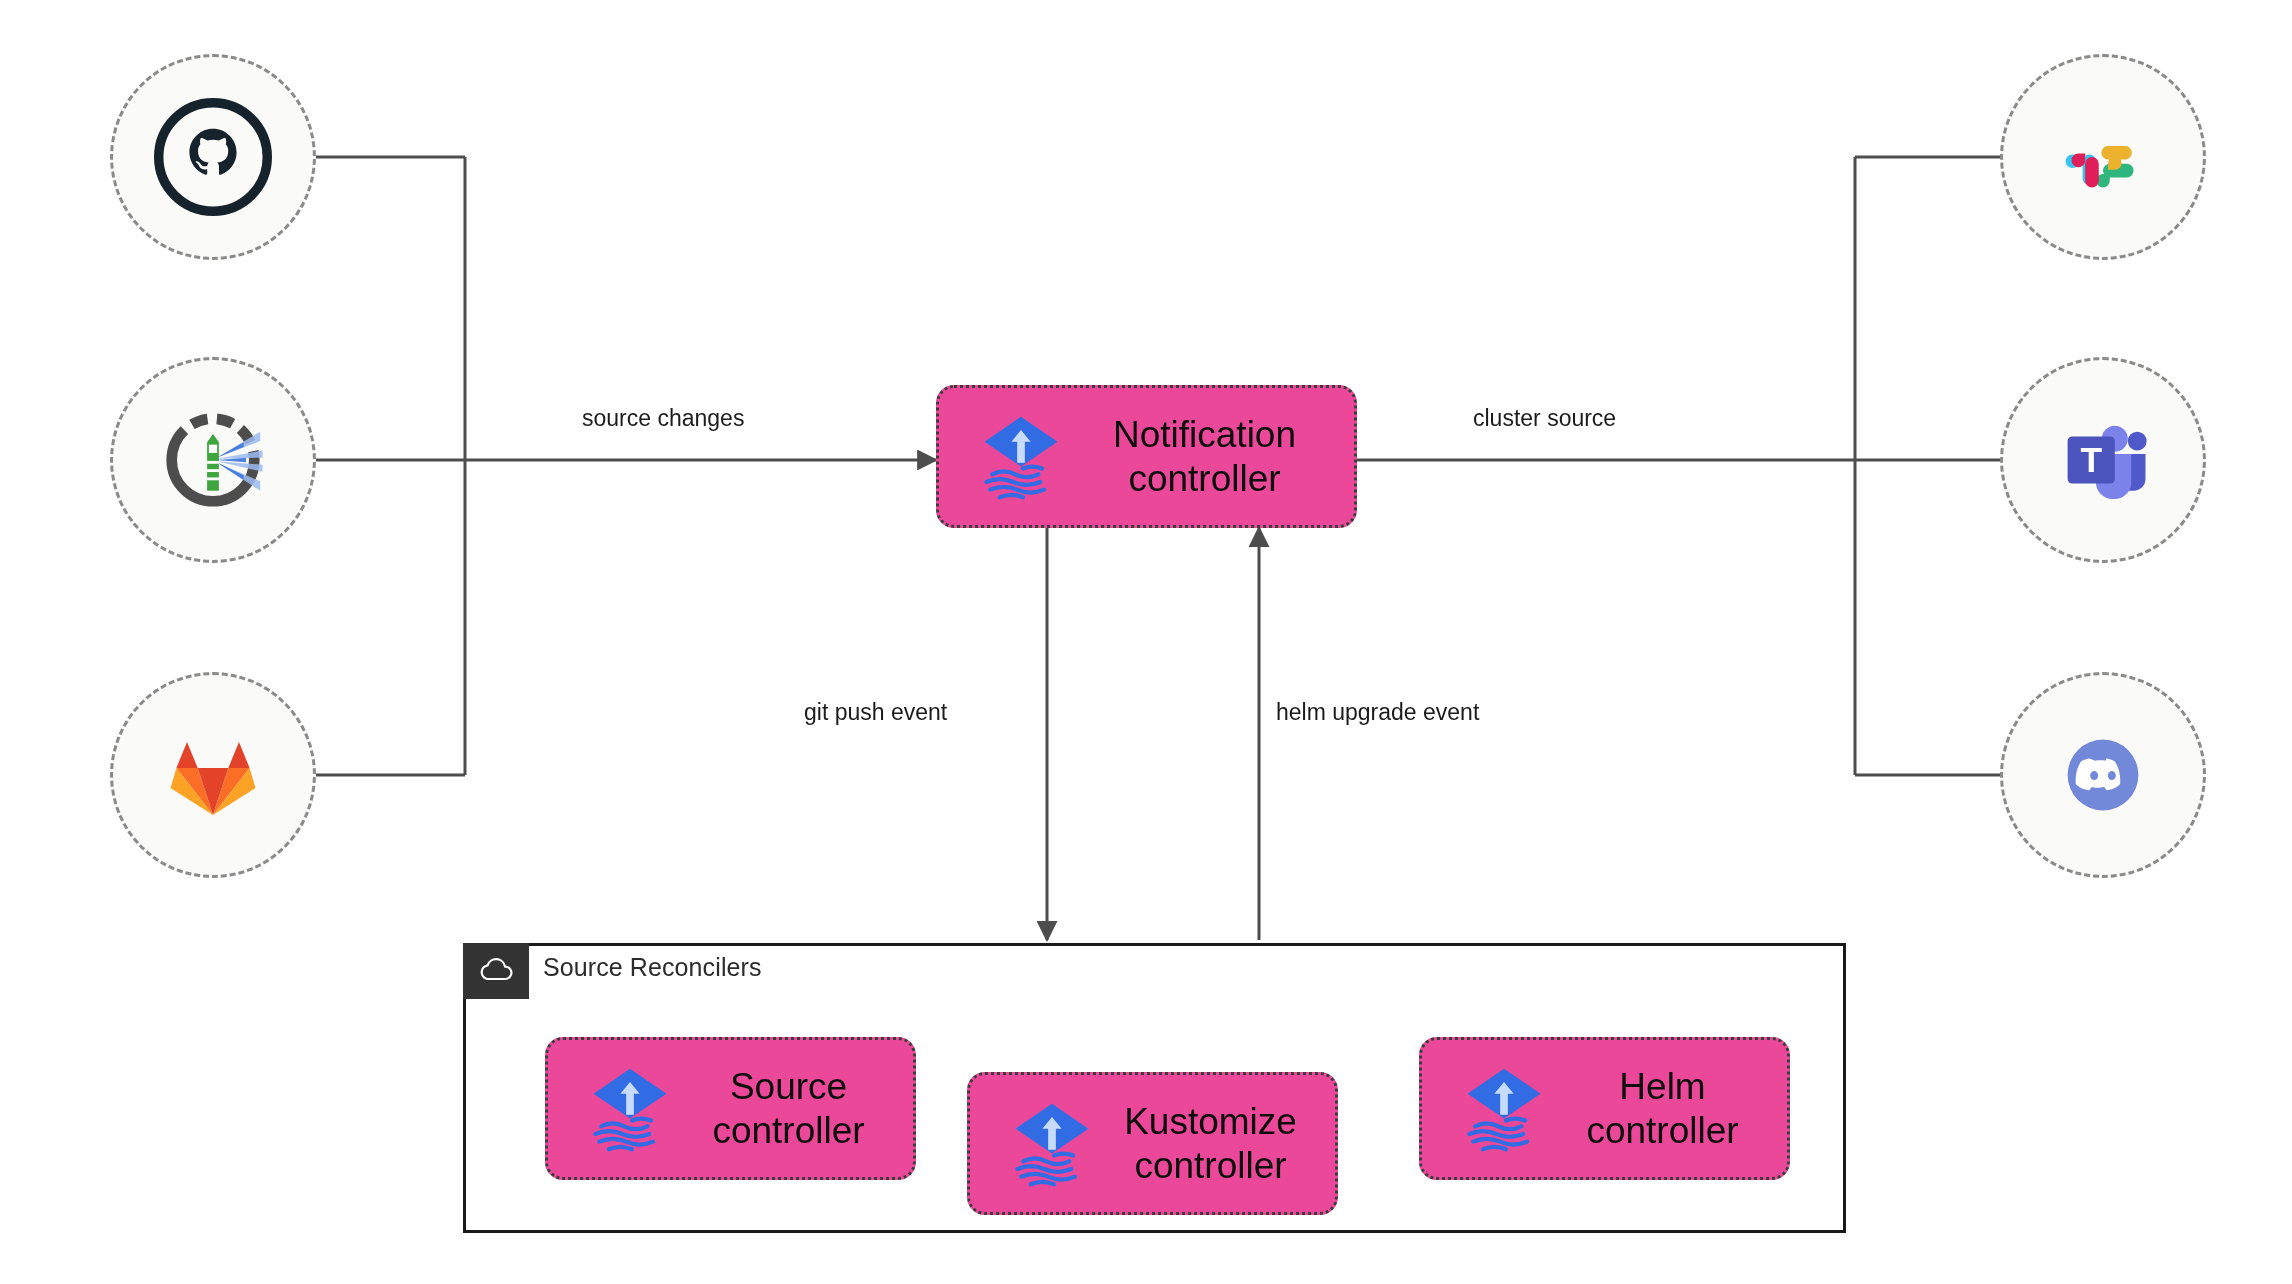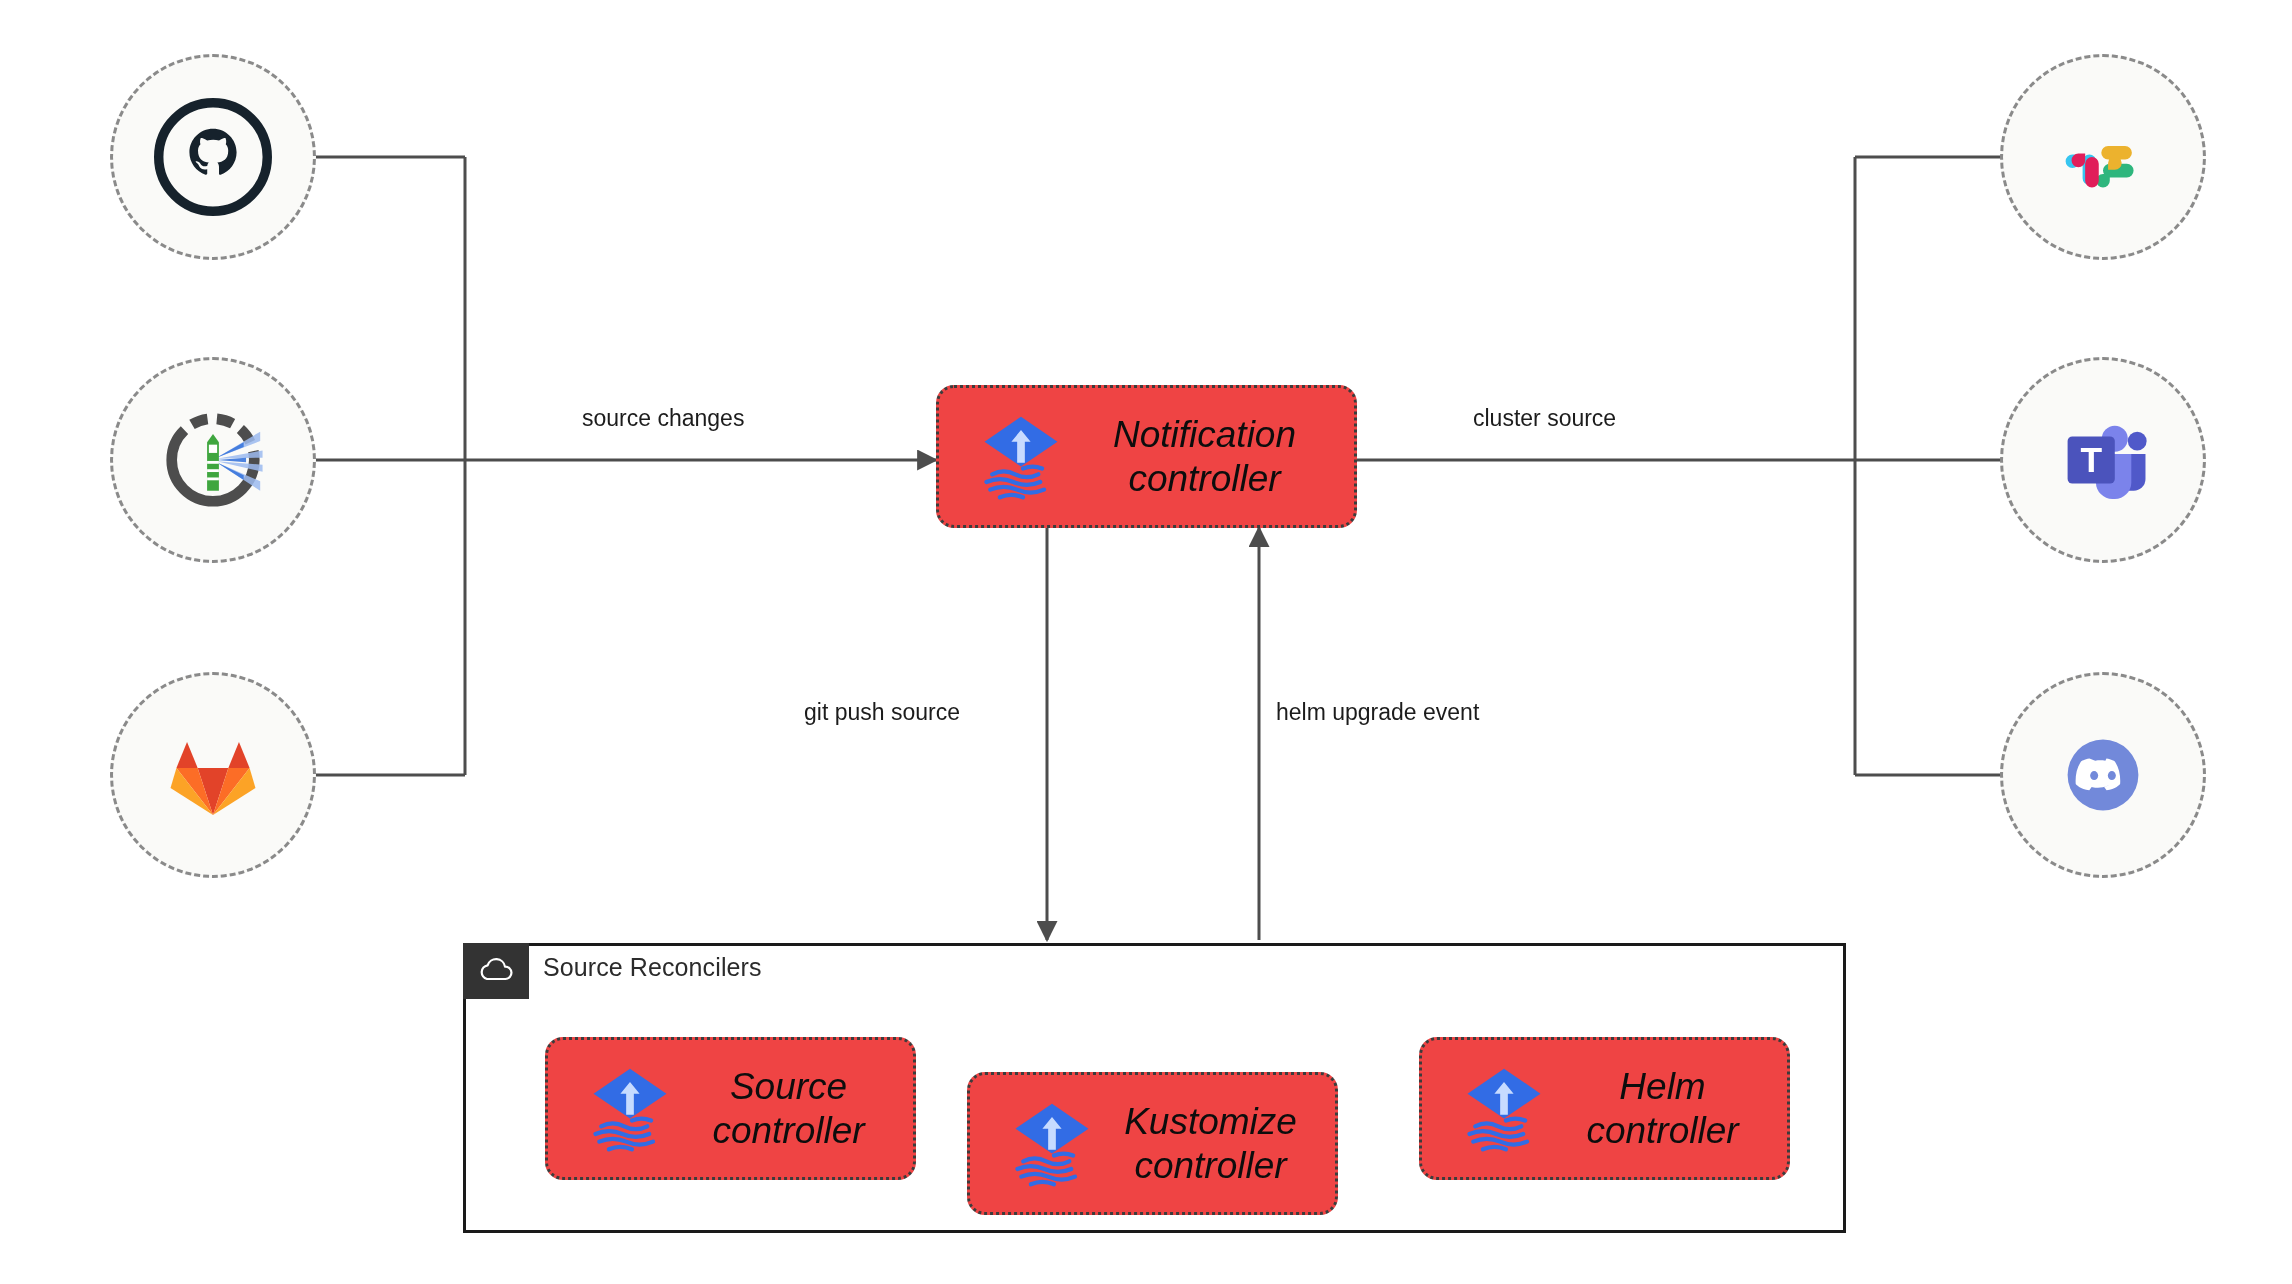--- a/index.html
+++ b/index.html
@@ -41,28 +41,27 @@
   }
   .node-circle .glyph {
     width: 118px;
     height: 118px;
     display: block;
   }
 
   
   .ctrl-box {
     position: absolute;
-    background: #ef4444;
+    background: #ec4899;
     border: 3px dotted #3c3c3c;
     border-radius: 18px;
     box-sizing: border-box;
     display: flex;
     align-items: center;
     justify-content: flex-start;
-    font-style: italic;
   }
   .ctrl-box .flux-logo {
     width: 96px;
     height: 96px;
     flex: 0 0 auto;
     margin-left: 34px;
   }
   .ctrl-box .ctrl-label {
     flex: 1 1 auto;
     text-align: center;
@@ -297,17 +296,17 @@
       </g>
     </svg>
     <div class="ctrl-label">Helm
 controller</div>
   </div>
 
   <div class="edge-label" style="left:582px; top:405px;">source changes</div>
 
   <div class="edge-label" style="left:1473px; top:405px;">cluster source</div>
 
-  <div class="edge-label" style="left:804px; top:699px;">git push source</div>
+  <div class="edge-label" style="left:804px; top:699px;">git push event</div>
 
   <div class="edge-label" style="left:1276px; top:699px;">helm upgrade event</div>
 
 </div>
 
 </body></html>

